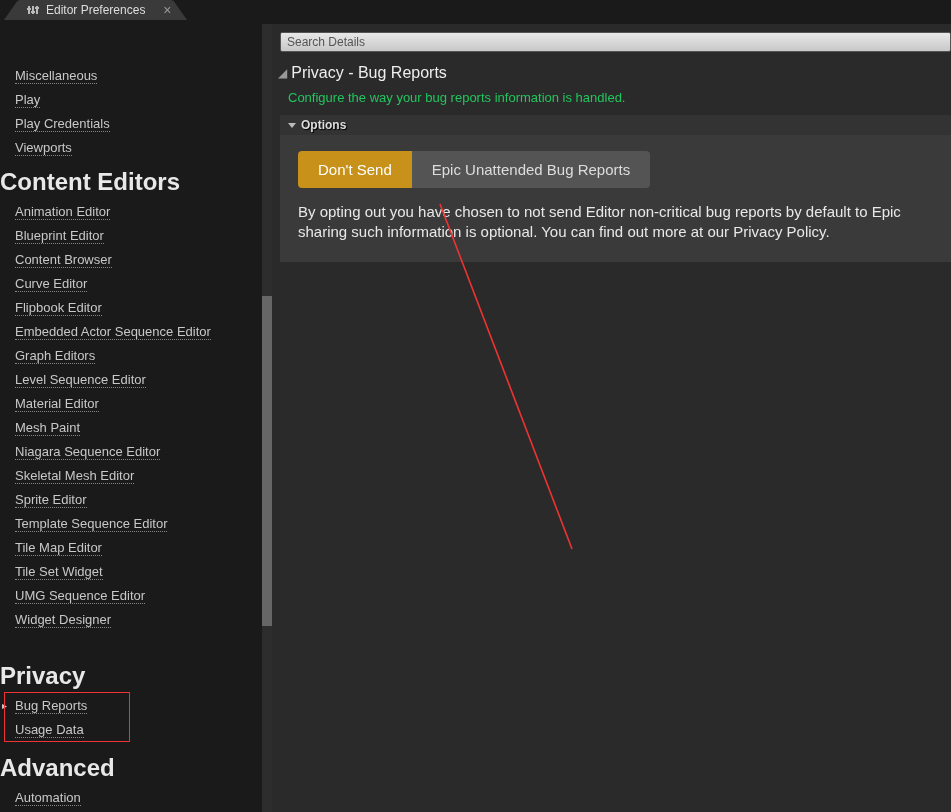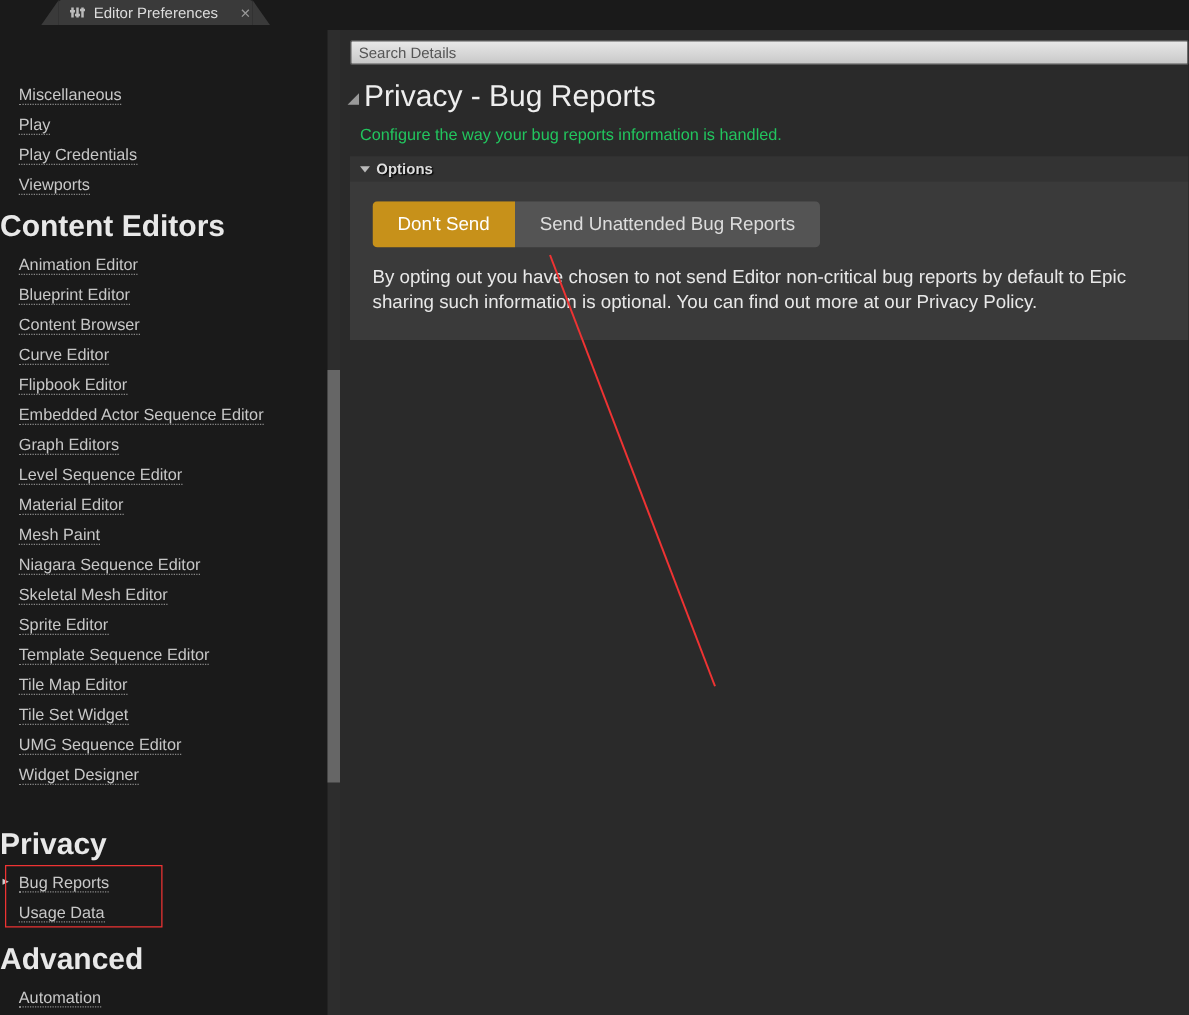--- a/index.html
+++ b/index.html
@@ -10,21 +10,20 @@
     width: 951px;
     height: 812px;
     overflow: hidden;
     font-size: 13px;
   }
   .tab-bar {
     height: 24px;
     background: #1a1a1a;
     display: flex;
     align-items: flex-start;
-    padding-left: 29px;
   }
   .tab {
     background: #3a3a3a;
     height: 20px;
     display: flex;
     align-items: center;
     padding: 0 8px 0 8px;
     position: relative;
     margin-left: 18px;
     border-radius: 2px 2px 0 0;
@@ -130,21 +129,21 @@
     border: 1px solid #555;
     border-radius: 2px;
     padding: 0 6px;
     color: #555;
     font-size: 12px;
     display: flex; align-items: center;
   }
   .section-title-row { display:flex; align-items:center; padding-left:4px; }
   .section-title {
     color: #eee;
-    font-size: 24px;
+    font-size: 16px;
     font-weight: 500;
     padding: 4px 0;
   }
   .section-desc {
     color: #22c55e;
     font-size: 13px;
     padding: 4px 0 10px 16px;
   }
   .options-header {
     background: #333;
@@ -278,21 +277,21 @@
     </div>
     <div class="section-desc">Configure the way your bug reports information is handled.</div>
 
     <div class="options-header">
       <div class="tri"></div>
       <span>Options</span>
     </div>
     <div class="options-body">
       <div class="pill-group">
         <div class="pill active">Don't Send</div>
-        <div class="pill inactive">Send Unattended Bug Reports</div>
+        <div class="pill inactive">Epic Unattended Bug Reports</div>
       </div>
       <div class="options-text">By opting out you have chosen to not send Editor non-critical bug reports by default to Epic sharing such information is optional. You can find out more at our Privacy Policy.</div>
     </div>
 
     <svg class="annotation-line" style="left:0;top:0;" width="720" height="788">
       <line x1="168" y1="180" x2="300" y2="525" stroke="#e33" stroke-width="1.6"></line>
     </svg>
   </div>
 </div>
 

